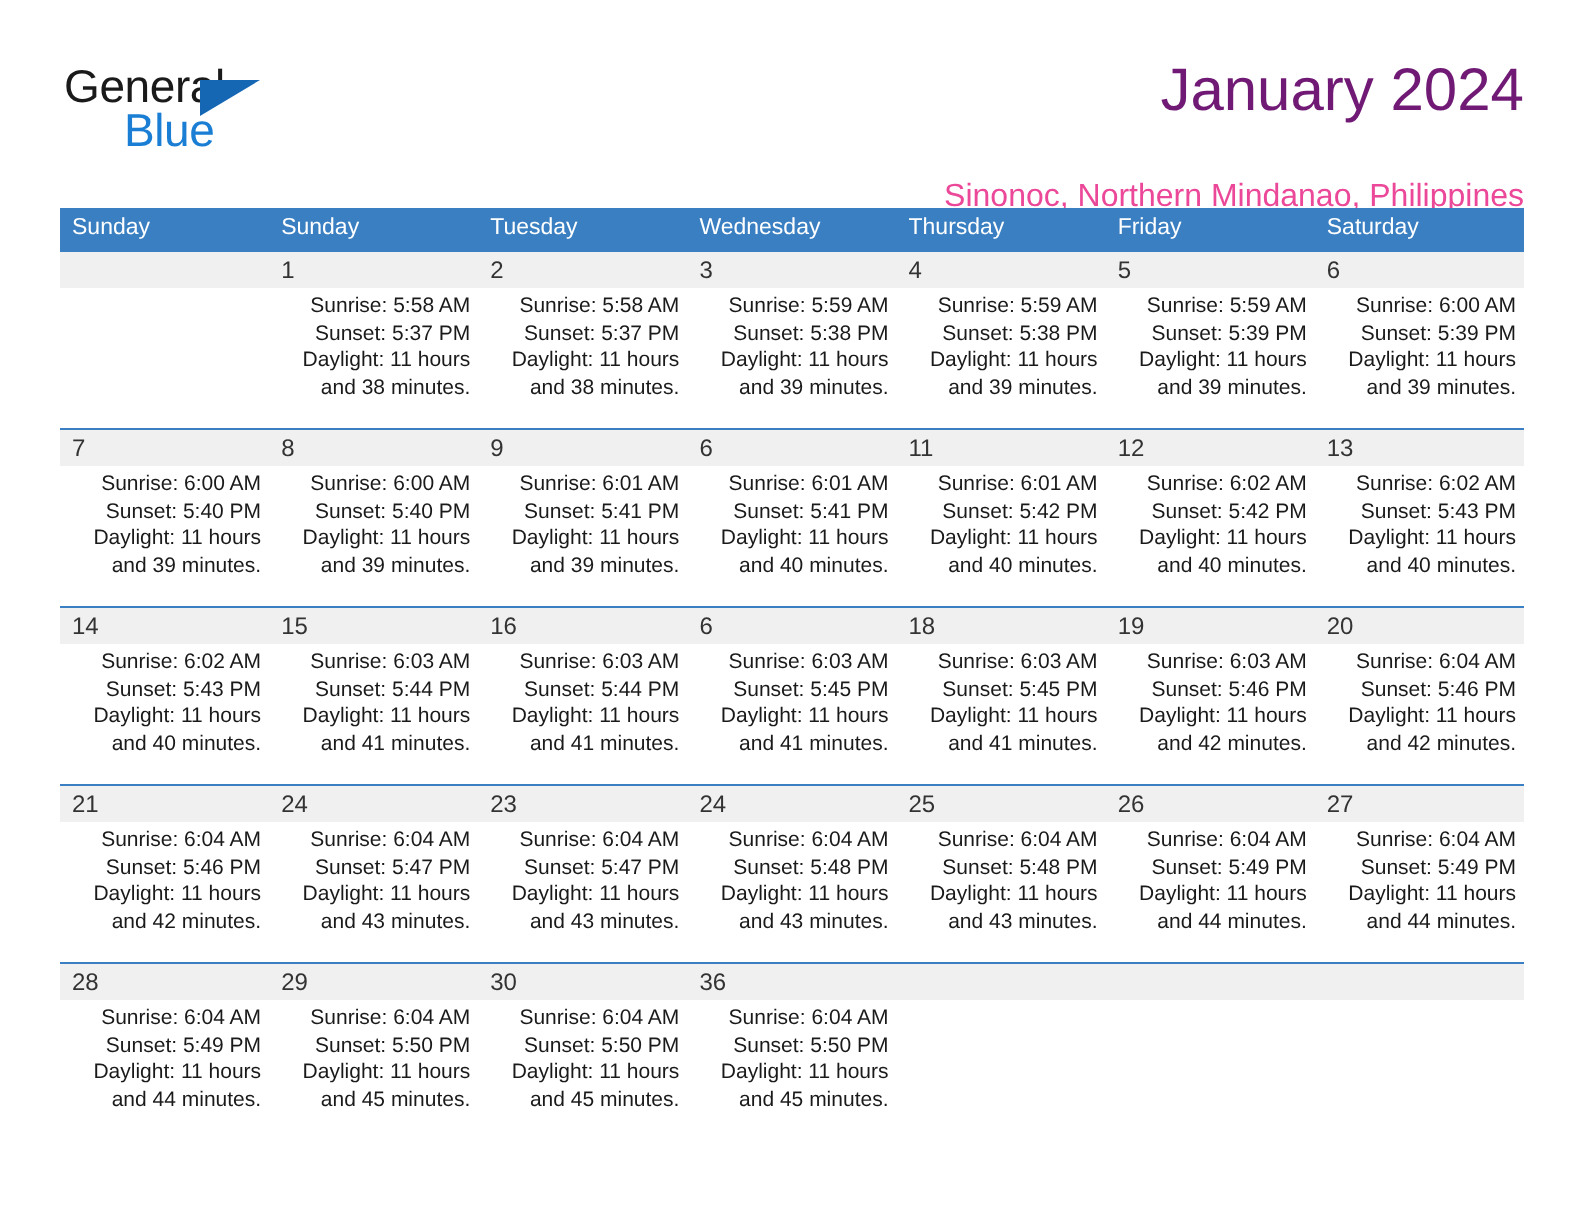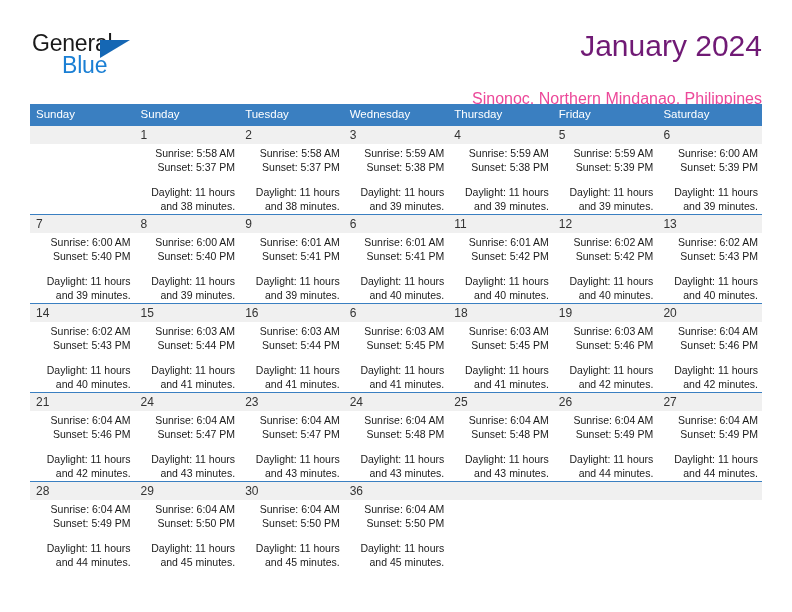--- a/index.html
+++ b/index.html
@@ -125,21 +125,21 @@
   .daynum.blank { color: transparent; }
   .cell-inner.empty .daynum { background: #f0f0f0; }
   .details {
     padding: 3px 4px 0 6px;
     font-size: 10.5px;
     color: #1a1a1a;
     line-height: 13.6px;
     text-align: right;
   }
   .details div { white-space: nowrap; }
-  .details .daylight { white-space: normal; margin-top: 12px; }
+  .details .daylight { white-space: normal; }
 </style>
 </head>
 <body>
 
 <div id="page">
 
   <div class="header">
 
     <div class="logo">
       <span class="logo-general">General</span>

